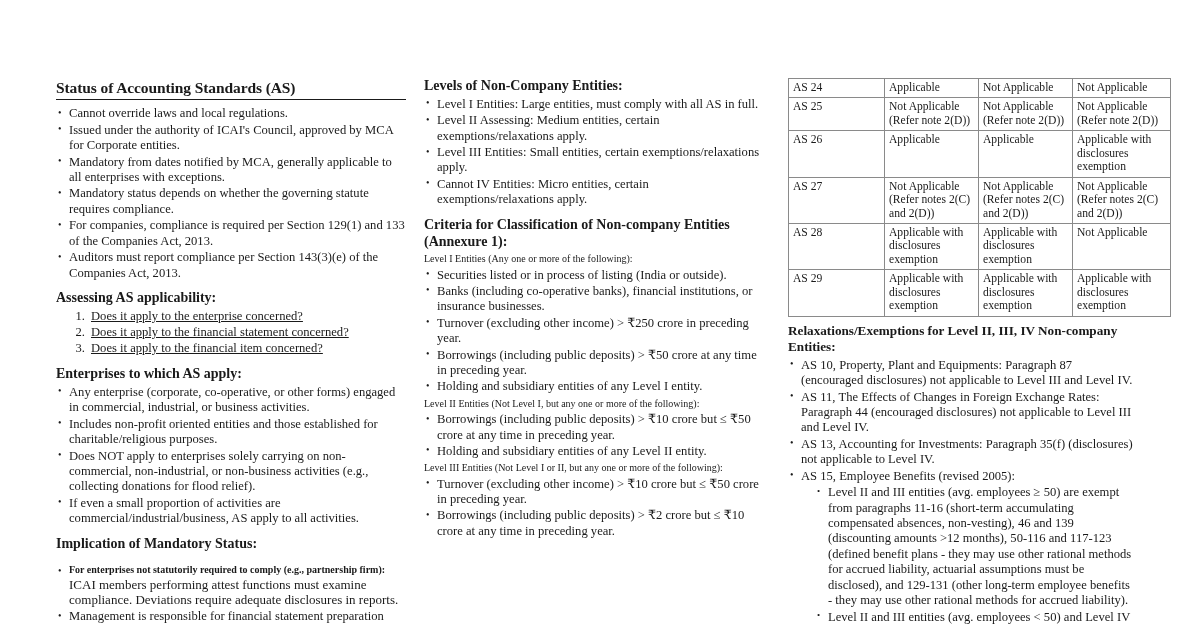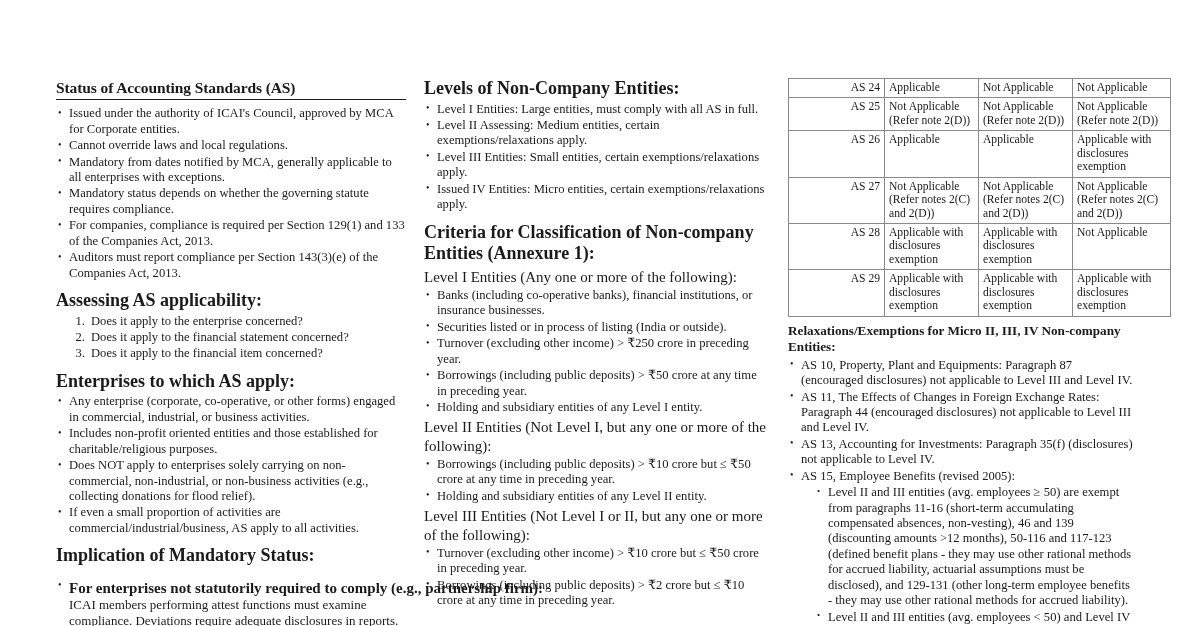--- a/index.html
+++ b/index.html
@@ -42,29 +42,29 @@
     line-height: 1.25;
     letter-spacing: -0.1px;
   }
   .title-rule {
     border: 0;
     border-top: 1.6px solid #1a1a1a;
     margin: 2px 0 6px 0;
     width: 100%;
   }
   h2.sec-title {
-    font-size: 18px;
+    font-size: 14px;
     font-weight: bold;
     margin: 9px 0 2px 0;
     line-height: 1.2;
   }
 
   
   p.para {
-    font-size: 15px;
+    font-size: 10px;
     line-height: 1.22;
     margin: 3px 0 2px 0;
   }
 
   
   ul.bul {
     list-style: none;
     margin: 2px 0 0 0;
     padding: 0;
   }
@@ -89,36 +89,37 @@
   }
   ul.bul.sub > li::before {
     font-size: 9px;
   }
 
   ol.num {
     margin: 2px 0 0 0;
     padding-left: 32px;
     font-size: 12.6px;
     line-height: 1.25;
+    text-decoration: underline;
   }
   ol.num > li { margin-bottom: 0.5px; padding-left: 3px; }
 
   b, .b { font-weight: normal; }
 
   
   ul.bul > li.broken-item {
     min-height: 15px;
   }
   .overflow-line {
     position: relative;
     left: 0;
     width: 430px;
     white-space: nowrap;
     font-weight: bold;
-    font-size: 15px;
+    font-size: 10px;
     line-height: 1.22;
     margin-top: 12px;
     z-index: 5;
   }
   .overflow-body {
     font-weight: normal;
     white-space: normal;
     width: 340px;
     font-size: 13px;
     line-height: 1.22;
@@ -131,21 +132,21 @@
     table-layout: fixed;
     font-size: 11.6px;
     margin: 0 0 6px 0;
   }
   table.as-table td {
     border: 1px solid #8a8a8a;
     padding: 2px 4px 3px 4px;
     vertical-align: top;
     line-height: 1.16;
   }
-  td.c0 { width: 87px; text-align: right; }
+  td.c0 { width: 87px; }
   td.c1 { width: 85px; }
   td.c2 { width: 85px; }
   td.c3 { width: 89px; }
 
   h2.relax-title {
     font-size: 13.2px;
     font-weight: bold;
     margin: 4px 0 3px 0;
     line-height: 1.22;
   }
@@ -154,22 +155,22 @@
 <body>
 
 <div class="page">
 
   <div class="col col-1">
 
     <h1 class="doc-title">Status of Accounting Standards (AS)</h1>
     <hr class="title-rule">
 
     <ul class="bul">
+      <li>Cannot override laws and local regulations.</li>
       <li>Issued under the authority of ICAI's Council, approved by MCA for Corporate entities.</li>
-      <li>Cannot override laws and local regulations.</li>
       <li>Mandatory from dates notified by MCA, generally applicable to all enterprises with exceptions.</li>
       <li>Mandatory status depends on whether the governing statute requires compliance.</li>
       <li>For companies, compliance is required per Section 129(1) and 133 of the Companies Act, 2013.</li>
       <li>Auditors must report compliance per Section 143(3)(e) of the Companies Act, 2013.</li>
     </ul>
 
     <h2 class="sec-title">Assessing AS applicability:</h2>
     <ol class="num">
       <li>Does it apply to the enterprise concerned?</li>
       <li>Does it apply to the financial statement concerned?</li>
@@ -195,29 +196,29 @@
 
   </div>
 
   <div class="col col-2">
 
     <h2 class="sec-title" style="margin-top:0;">Levels of Non-Company Entities:</h2>
     <ul class="bul">
       <li><b>Level I Entities:</b> <span>Large entities, must comply with all AS in full.</span></li>
       <li><b>Level II Assessing:</b> <span>Medium entities, certain exemptions/relaxations apply.</span></li>
       <li><b>Level III Entities:</b> <span>Small entities, certain exemptions/relaxations apply.</span></li>
-      <li><b>Issued IV Entities:</b> <span>Micro entities, certain exemptions/relaxations apply.</span></li>
+      <li><b>Cannot IV Entities:</b> <span>Micro entities, certain exemptions/relaxations apply.</span></li>
     </ul>
 
     <h2 class="sec-title">Criteria for Classification of Non-company Entities (Annexure 1):</h2>
 
     <p class="para">Level I Entities (Any one or more of the following):</p>
     <ul class="bul">
+      <li>Securities listed or in process of listing (India or outside).</li>
       <li>Banks (including co-operative banks), financial institutions, or insurance businesses.</li>
-      <li>Securities listed or in process of listing (India or outside).</li>
       <li>Turnover (excluding other income) &gt; ₹250 crore in preceding year.</li>
       <li>Borrowings (including public deposits) &gt; ₹50 crore at any time in preceding year.</li>
       <li>Holding and subsidiary entities of any Level I entity.</li>
     </ul>
 
     <p class="para">Level II Entities (Not Level I, but any one or more of the following):</p>
     <ul class="bul">
       <li>Borrowings (including public deposits) &gt; ₹10 crore but ≤ ₹50 crore at any time in preceding year.</li>
       <li>Holding and subsidiary entities of any Level II entity.</li>
     </ul>
@@ -266,21 +267,21 @@
         </tr>
         <tr>
           <td class="c0">AS 29</td>
           <td class="c1">Applicable with disclosures exemption</td>
           <td class="c2">Applicable with disclosures exemption</td>
           <td class="c3">Applicable with disclosures exemption</td>
         </tr>
       </tbody>
     </table>
 
-    <h2 class="relax-title">Relaxations/Exemptions for Micro II, III, IV Non-company Entities:</h2>
+    <h2 class="relax-title">Relaxations/Exemptions for Level II, III, IV Non-company Entities:</h2>
 
     <ul class="bul">
       <li><b>AS 10, Property, Plant and Equipments:</b> <span>Paragraph 87 (encouraged disclosures) not applicable to Level III and Level IV.</span></li>
       <li><b>AS 11, The Effects of Changes in Foreign Exchange Rates:</b> <span>Paragraph 44 (encouraged disclosures) not applicable to Level III and Level IV.</span></li>
       <li><b>AS 13, Accounting for Investments:</b> <span>Paragraph 35(f) (disclosures) not applicable to Level IV.</span></li>
       <li>
         <b>AS 15, Employee Benefits (revised 2005):</b>
         <ul class="bul sub">
           <li>Level II and III entities (avg. employees ≥ 50) are exempt from paragraphs 11-16 (short-term accumulating compensated absences, non-vesting), 46 and 139 (discounting amounts &gt;12 months), 50-116 and 117-123 (defined benefit plans - they may use other rational methods for accrued liability, actuarial assumptions must be disclosed), and 129-131 (other long-term employee benefits - they may use other rational methods for accrued liability).</li>
           <li>Level II and III entities (avg. employees &lt; 50) and Level IV entities (irrespective of employee count) are exempt from specific paragraphs concerning short-term accumulating compensated absences, discounting of amounts, and</li>

